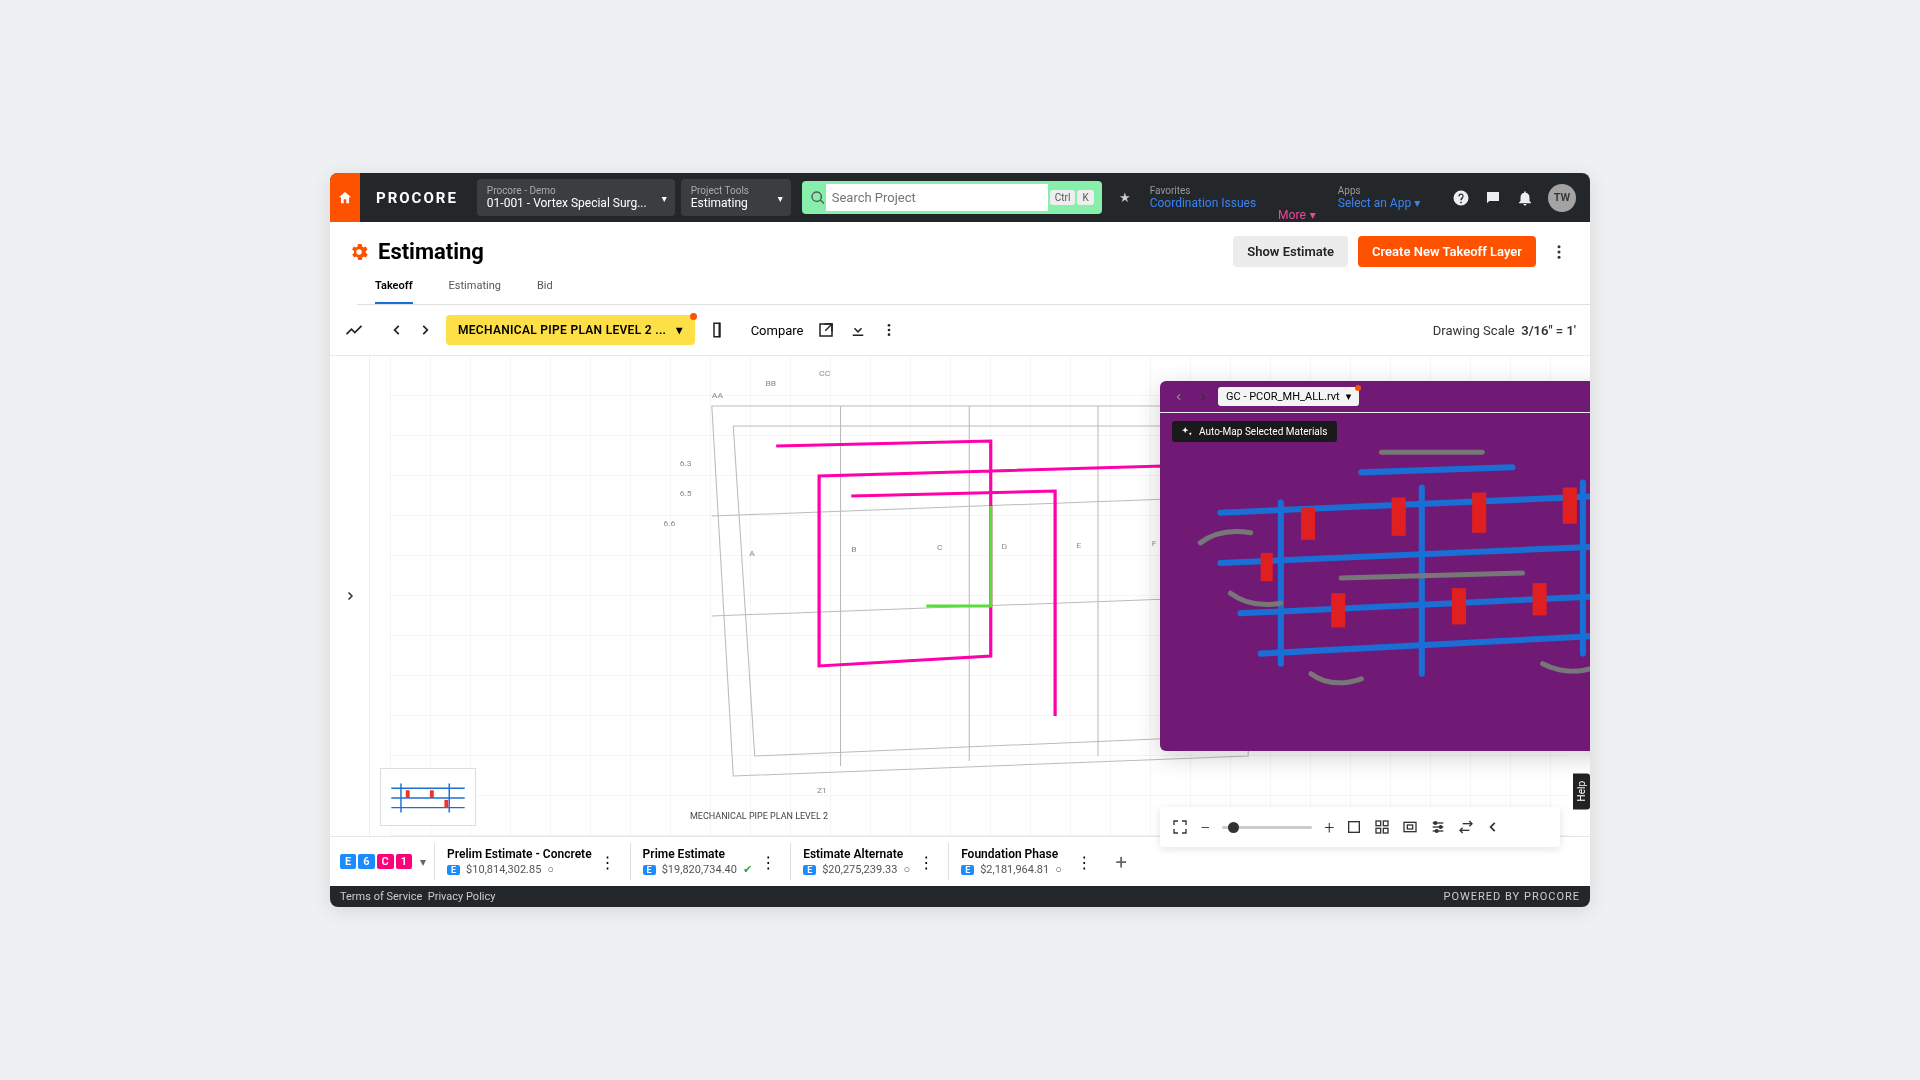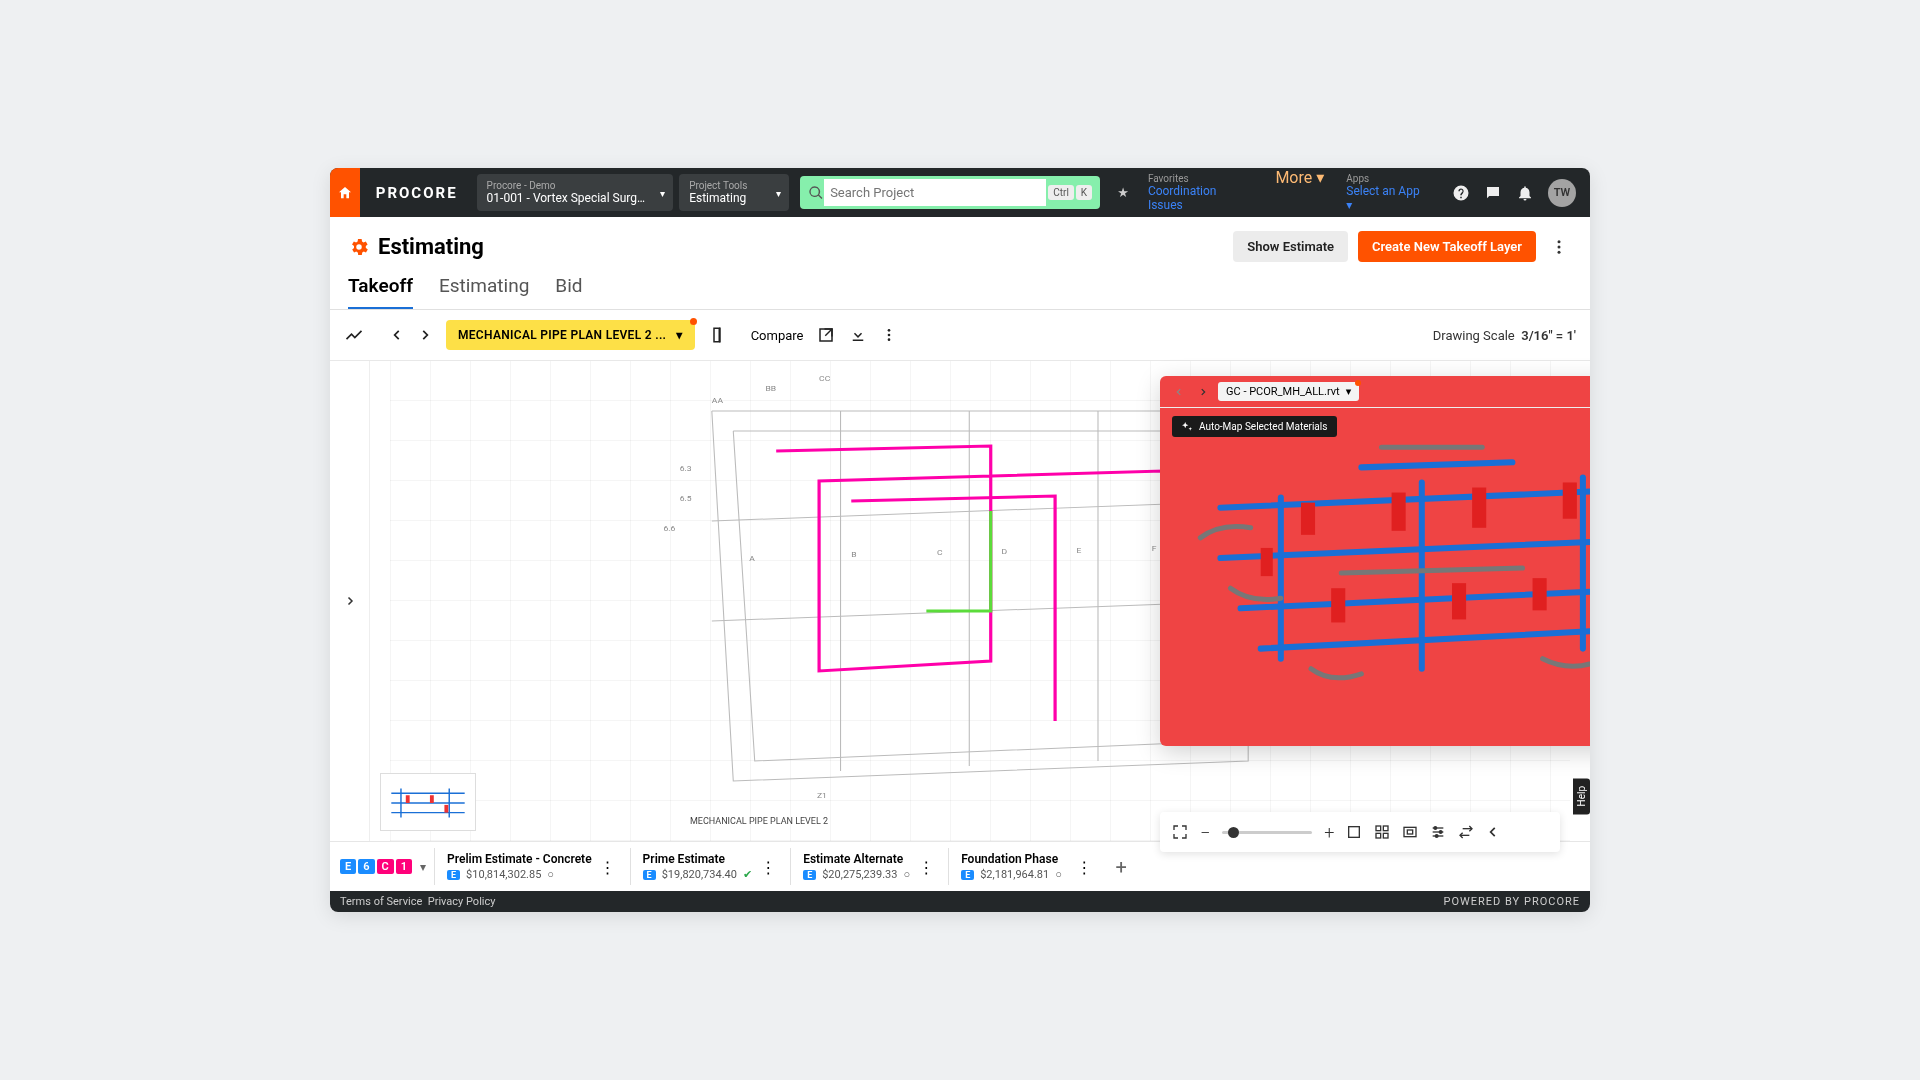--- a/index.html
+++ b/index.html
@@ -15,37 +15,37 @@
 .topnav .dropdown-block .val { font-size: 12px; white-space: nowrap; overflow: hidden; text-overflow: ellipsis; }
 .topnav .dropdown-block::after { content: "▾"; position: absolute; right: 8px; top: 50%; transform: translateY(-50%); font-size: 10px; }
 .topnav .search-wrap { flex: 0 0 300px; margin: 8px; background: #86efac; border-radius: 4px; display: flex; align-items: center; padding: 0 8px; }
 .topnav .search-wrap svg { width: 16px; height: 16px; color: #555; }
 .topnav .search-wrap input { flex: 1; border: none; outline: none; font-size: 13px; padding: 6px; }
 .topnav .kbd { background: #eee; border-radius: 3px; padding: 2px 5px; font-size: 10px; color: #555; margin-left: 2px; }
 .topnav .star { width: 30px; display: flex; align-items: center; justify-content: center; color: #ccc; }
 .topnav .nav-text { padding: 5px 10px; display: flex; flex-direction: column; justify-content: center; }
 .topnav .nav-text .lbl { font-size: 10px; color: #999; }
 .topnav .nav-text .val { font-size: 12px; color: #3b82f6; }
-.topnav .more { display: flex; align-items: flex-start; padding: 0 12px; color: #fdba74; font-size: 16px; }
+.topnav .more { display: flex; align-items: flex-end; padding: 0 12px; color: #ec4899; font-size: 12px; }
 .topnav .icons-right { margin-left: auto; display: flex; align-items: center; gap: 14px; padding: 0 14px; }
 .topnav .icons-right svg { width: 18px; height: 18px; fill: #eee; }
 .topnav .avatar { width: 28px; height: 28px; border-radius: 50%; background: #a3a3a3; color: #333; font-size: 11px; font-weight: 600; display: flex; align-items: center; justify-content: center; }
 
 
 .page-header { display: flex; align-items: center; padding: 14px 18px 0; }
 .page-header .gear { color: #ff5200; margin-right: 8px; }
 .page-header h1 { font-size: 22px; font-weight: 700; }
 .page-header .actions { margin-left: auto; display: flex; align-items: center; gap: 10px; }
 .btn { border: none; border-radius: 4px; padding: 8px 14px; font-size: 13px; font-weight: 600; cursor: pointer; }
 .btn-light { background: #ececec; color: #222; }
 .btn-primary { background: #ff5200; color: #fff; }
 .icon-btn { background: none; border: none; cursor: pointer; padding: 4px; }
 
 
-.tabs { display: flex; gap: 26px; padding: 12px 18px 0; border-bottom: 1px solid #e0e0e0; font-size: 19px; }
+.tabs { display: flex; gap: 36px; padding: 12px 18px 0; border-bottom: 1px solid #e0e0e0; font-size: 11px; margin-left: 27px; }
 .tabs .tab { padding-bottom: 10px; color: #555; cursor: pointer; }
 .tabs .tab.active { color: #000; font-weight: 600; border-bottom: 2px solid #1a6fd6; }
 
 
 .toolbar { display: flex; align-items: center; padding: 10px 14px; gap: 10px; border-bottom: 1px solid #e8e8e8; font-size: 13px; position: relative; }
 .toolbar .left-zigzag { width: 32px; text-align: center; color: #333; }
 .toolbar .nav-arrows { display: flex; gap: 6px; }
 .toolbar .drawing-dd { background: #fde047; border-radius: 4px; padding: 8px 12px; font-weight: 600; font-size: 12px; letter-spacing: 0.3px; display: flex; align-items: center; gap: 10px; position: relative; }
 .toolbar .orange-dot { width: 7px; height: 7px; background: #ff5200; border-radius: 50%; position: absolute; top: -2px; right: -2px; }
 .toolbar .tool-icons { display: flex; align-items: center; gap: 14px; margin-left: 6px; }
@@ -58,21 +58,21 @@
 .canvas-area .plan-placeholder { position: absolute; left: 60px; right: 20px; top: 0; bottom: 0; background:
   repeating-linear-gradient(0deg, rgba(0,0,0,0.04) 0 1px, transparent 1px 40px),
   repeating-linear-gradient(90deg, rgba(0,0,0,0.04) 0 1px, transparent 1px 40px),
   #fff; }
 .canvas-area .plan-placeholder svg { position: absolute; left: 0; top: 0; width: 100%; height: 100%; }
 .canvas-area .plan-caption { position: absolute; left: 360px; top: 455px; font-size: 9px; color: #444; }
 .canvas-area .thumb { position: absolute; left: 50px; bottom: 10px; width: 96px; height: 58px; border: 1px solid #ddd; background: #fff; }
 .canvas-area .thumb svg { width: 100%; height: 100%; }
 
 
-.panel-3d { position: absolute; top: 208px; left: 830px; width: 618px; height: 370px; background: #ef4444; border-radius: 6px; box-shadow: 0 6px 24px rgba(0,0,0,0.18); overflow: hidden; }
+.panel-3d { position: absolute; top: 208px; left: 830px; width: 618px; height: 370px; background: #701a75; border-radius: 6px; box-shadow: 0 6px 24px rgba(0,0,0,0.18); overflow: hidden; }
 .panel-3d .p-head { display: flex; align-items: center; gap: 6px; padding: 6px 10px; border-bottom: 1px solid #eee; font-size: 11px; }
 .panel-3d .p-head .file-dd { background: #f4f4f4; border-radius: 3px; padding: 3px 8px; display: flex; align-items: center; gap: 6px; position: relative; }
 .panel-3d .p-head .orange-dot { width: 6px; height: 6px; background: #ff5200; border-radius: 50%; position: absolute; top: -2px; right: -2px; }
 .panel-3d .auto-map { position: absolute; top: 40px; left: 12px; background: #1a1a1a; color: #fff; font-size: 10px; padding: 5px 10px; border-radius: 3px; display: flex; align-items: center; gap: 6px; }
 .panel-3d .view-3d { position: absolute; top: 30px; left: 0; right: 34px; bottom: 36px; }
 .panel-3d .view-3d svg { width: 100%; height: 100%; }
 
 
 .zoom-bar { position: absolute; bottom: 60px; left: 830px; width: 400px; height: 40px; background: #fff; border-radius: 4px; box-shadow: 0 2px 8px rgba(0,0,0,0.12); display: flex; align-items: center; gap: 12px; padding: 0 12px; }
 .zoom-bar .slider { flex: 0 0 90px; height: 3px; background: #ccc; position: relative; border-radius: 2px; }

